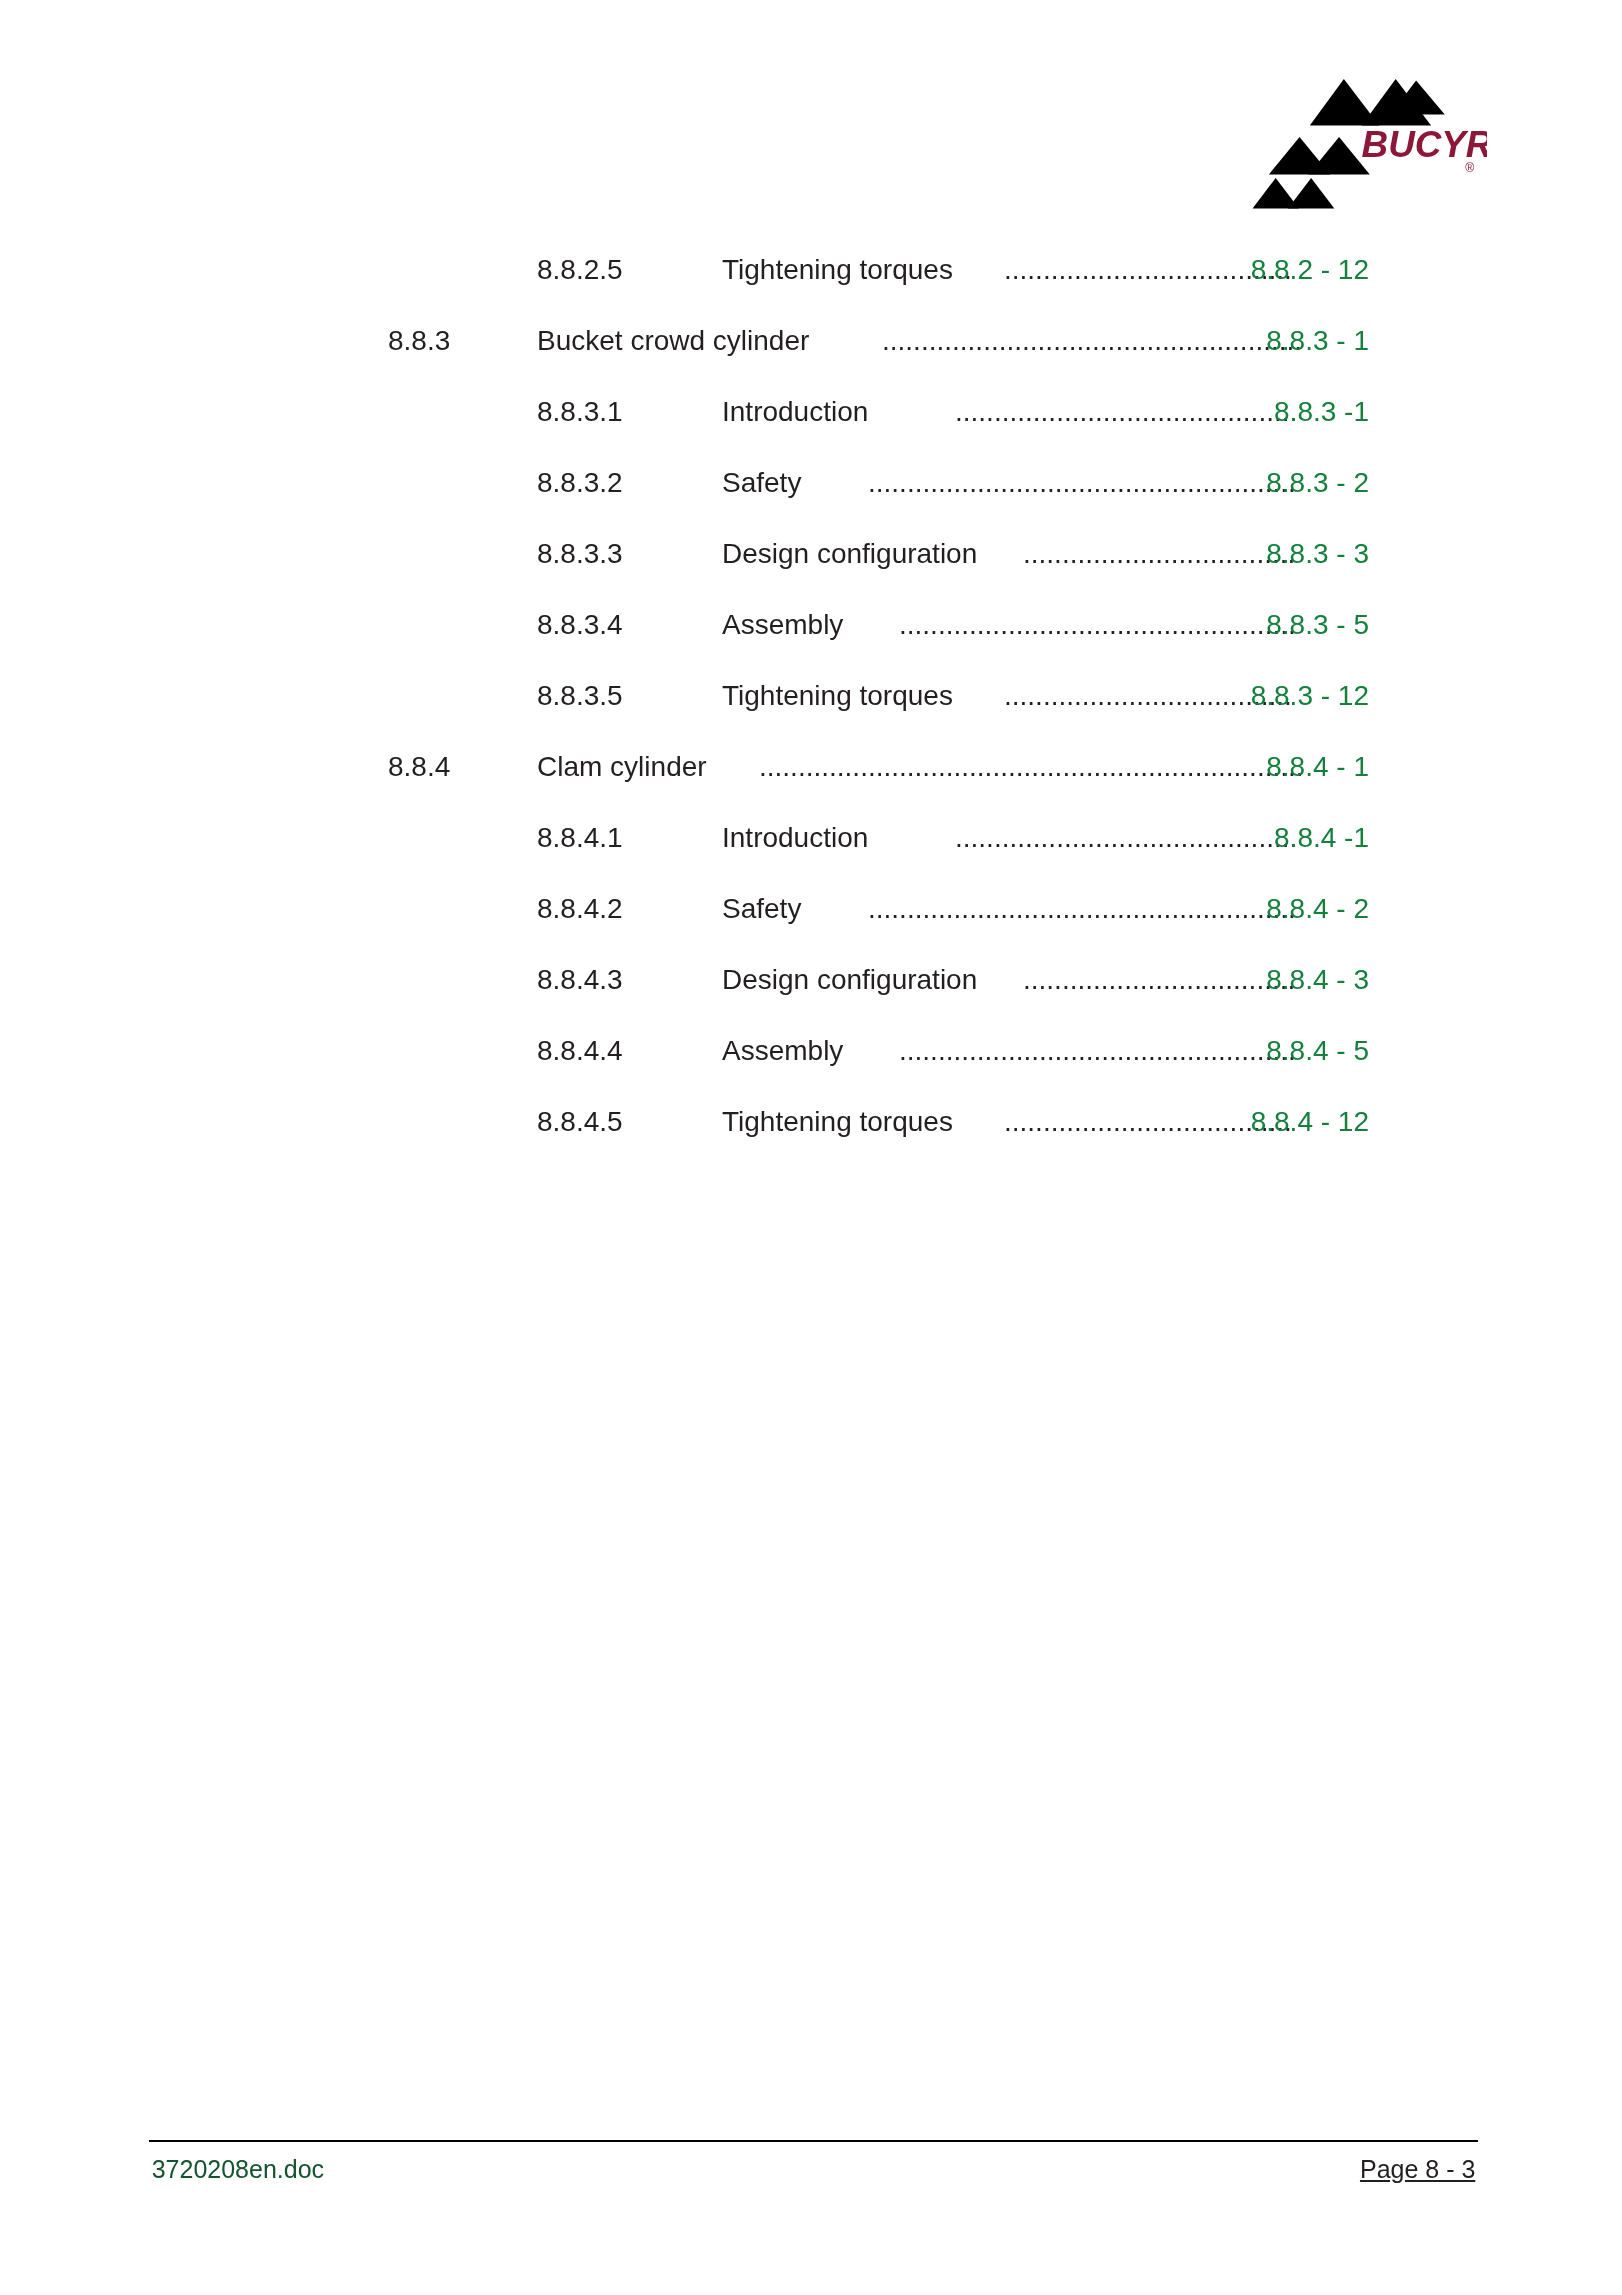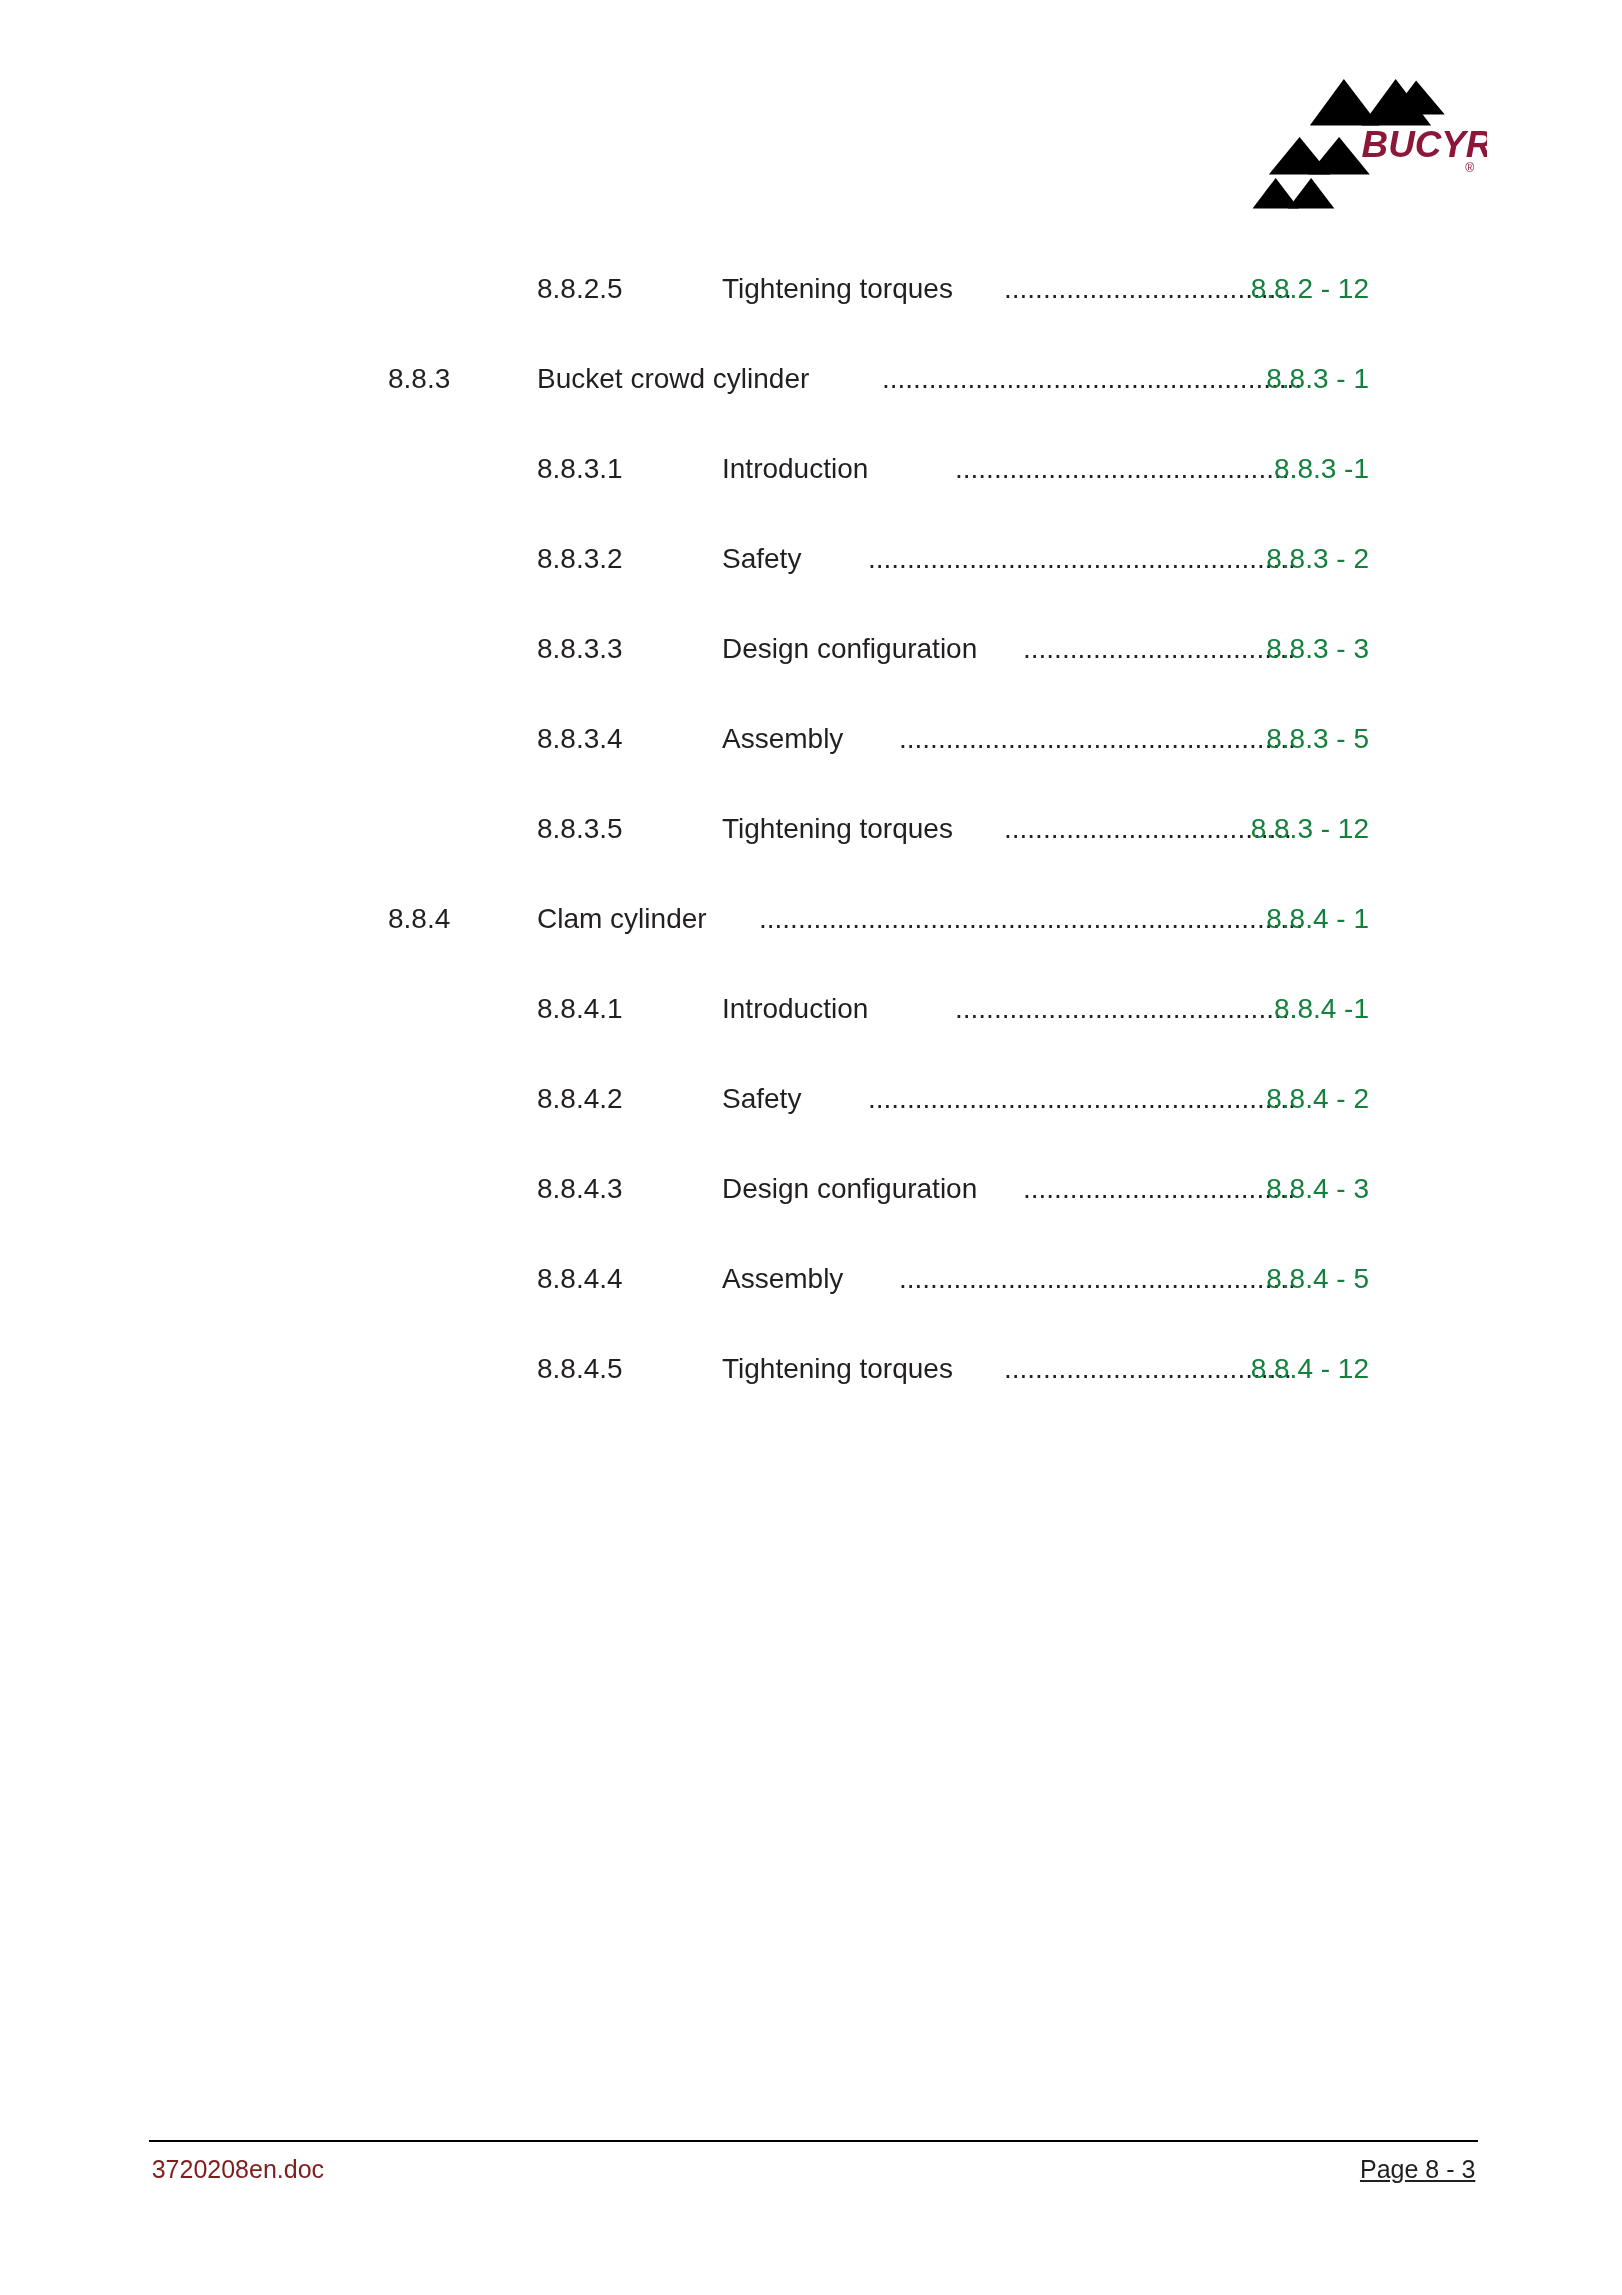--- a/index.html
+++ b/index.html
@@ -75,21 +75,20 @@
     width: 1329px;
   }
   .toc-row {
     position: relative;
     height: 71px;
     display: flex;
     align-items: flex-start;
     font-size: 28px;
     color: #231f20;
     white-space: nowrap;
-    margin-top: 19px;
   }
   .num-l2 {
     position: absolute;
     left: 239px;
     top: 0;
     width: 157px;
   }
   .num-l3 {
     position: absolute;
     left: 388px;
@@ -145,21 +144,21 @@
     top: 0;
     width: 1329px;
     height: 2px;
     background: #000000;
   }
   .footer-left {
     position: absolute;
     left: 2.7px;
     top: 15px;
     font-size: 25px;
-    color: #7f1d1d;
+    color: #14532d;
   }
   .footer-right {
     position: absolute;
     right: 2.7px;
     top: 15px;
     font-size: 25px;
     color: #231f20;
     text-decoration: underline;
   }
 </style>

